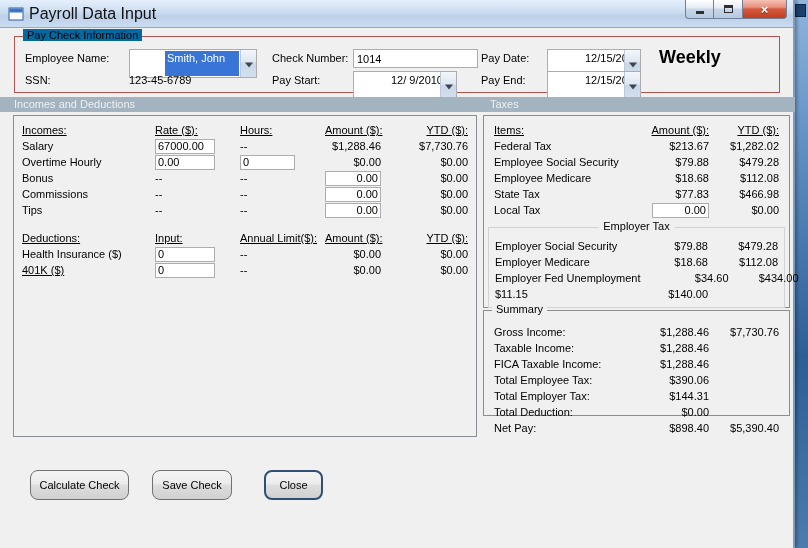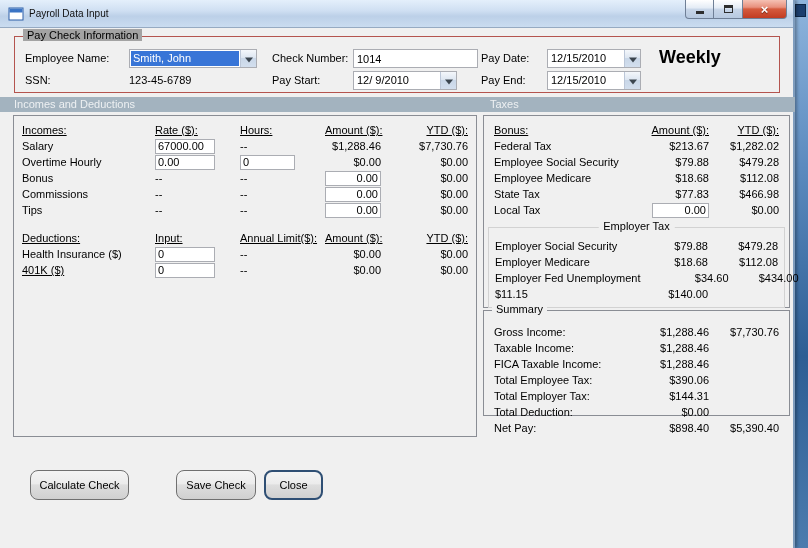--- a/index.html
+++ b/index.html
@@ -14,45 +14,45 @@
     background:#1c3f6e; border:1px solid #0e2746; }
 
   
   .window { position:absolute; left:0; top:0; width:795px; height:548px;
     background:#f0f0f0; border-right:2px solid #7e9cbd; box-shadow:2px 0 3px rgba(0,0,0,.3); }
 
   .titlebar { position:absolute; left:0; top:0; width:100%; height:28px;
     background:linear-gradient(to bottom,#e4effb,#cfdff2 40%,#bcd0e8 60%,#cadcf0);
     border-bottom:1px solid #96aac2; }
   .app-icon { position:absolute; left:8px; top:6px; width:16px; height:16px; }
-  .title { position:absolute; left:29px; top:0; line-height:27px; font-size:10px; color:#111; }
+  .title { position:absolute; left:29px; top:0; line-height:27px; font-size:16px; color:#111; }
 
   .caption-buttons { position:absolute; right:6px; top:0; display:flex; }
   .cap-btn { height:19px; border:1px solid #6f7f96; border-top:none;
     display:flex; align-items:center; justify-content:center; cursor:default; }
   .cap-btn.min { width:29px; border-radius:0 0 0 4px;
     background:linear-gradient(#ffffff,#e3ebf5 45%,#c8d6e8 50%,#b7c9e0); }
   .cap-btn.max { width:28px; border-left:none; border-right:none;
     background:linear-gradient(#ffffff,#e3ebf5 45%,#c8d6e8 50%,#b7c9e0); }
   .cap-btn.close { width:45px; border-radius:0 0 4px 0;
     background:linear-gradient(#f5c1b4,#e8907d 40%,#d55b3e 50%,#c23c22); }
   .glyph-min { width:8px; height:3px; background:#2e2e2e; margin-top:7px; }
   .glyph-max { width:9px; height:8px; border:1px solid #2e2e2e; border-top-width:3px; }
   .glyph-close { color:#fff; font-size:13px; font-weight:bold; line-height:1;
     text-shadow:0 1px 1px rgba(0,0,0,.45); }
 
   
   .paycheck-group { position:absolute; left:14px; top:36px; width:766px; height:57px;
     border:1px solid #b4544e; }
-  .group-legend { position:absolute; top:-8px; left:8px; background:#a3a3a3; padding:0 4px; }
+  .group-legend { position:absolute; top:-8px; left:8px; background:#0369a1; padding:0 4px; }
   .pl { position:absolute; line-height:19px; white-space:nowrap; }
   .weekly { font-weight:bold; font-size:18px; }
 
-  .combo { position:absolute; height:19px; background:#fff; border:1px solid #abadb3;
-    display:flex; align-items:stretch; cursor:default; }
+  .combo { position:absolute; height:29px; background:#fff; border:1px solid #abadb3;
+    display:flex; align-items:stretch; cursor:default;padding-left:34px; }
   .combo .txt { flex:1; line-height:17px; padding:0 3px; white-space:nowrap; overflow:hidden; }
   .combo .txt.hl { margin:1px; line-height:15px; padding:0 2px; background:#3875d7; color:#fff; }
   .combo .dd { width:16px; border-left:1px solid #bcc7d8; position:relative;
     background:linear-gradient(#f4f7fb,#dde6f1 45%,#c9d7e8 50%,#d3dfee); }
   .combo .dd::after { content:""; position:absolute; left:50%; top:50%;
     transform:translate(-50%,-30%); border-left:4px solid transparent;
     border-right:4px solid transparent; border-top:5px solid #3c4650; }
 
   .field { position:absolute; height:19px; border:1px solid #abadb3; background:#fff;
     font:11px "Liberation Sans", sans-serif; padding:0 3px; }
@@ -91,21 +91,21 @@
   .emp-group .grid-t { padding:0 6px; }
   .emp-label { position:absolute; top:-8px; left:50%; transform:translateX(-50%);
     background:#f0f0f0; padding:0 5px; white-space:nowrap; }
   .sum-legend { position:absolute; top:-8px; left:8px; background:#f0f0f0; padding:0 4px; }
 
   
   .btn { position:absolute; height:30px; font:11px "Liberation Sans", sans-serif;
     background:linear-gradient(to bottom,#f4f4f4,#ececec 45%,#dedede 50%,#d0d0d0);
     border:1px solid #707070; border-radius:8px; cursor:default; }
   #btn-calc  { left:30px;  top:470px; width:99px; }
-  #btn-save  { left:152px; top:470px; width:80px;margin-left:24px; }
+  #btn-save  { left:152px; top:470px; width:80px; }
   #btn-close { left:264px; top:470px; width:59px; border:2px solid #2f4f74; }
 </style>
 </head>
 <body>
 
 <div class="desktop-icon"></div>
 
 <div class="window">
 
   <div class="titlebar">
@@ -234,21 +234,21 @@
       <span class="u">401K ($)</span>
       <input class="tb w60" value="0" style="">
       <span>--</span>
       <span>$0.00</span>
       <span>$0.00</span>
     </div>
   </div>
 
   <div class="panel taxes-panel">
     <div class="grid-t">
-      <span class="u">Bonus:</span>
+      <span class="u">Items:</span>
       <span class="u">Amount ($):</span>
       <span class="u">YTD ($):</span>
     </div>
     <div class="grid-t">
       <span>Federal Tax</span>
       <span>$213.67</span>
       <span>$1,282.02</span>
     </div>
     <div class="grid-t">
       <span>Employee Social Security</span>

